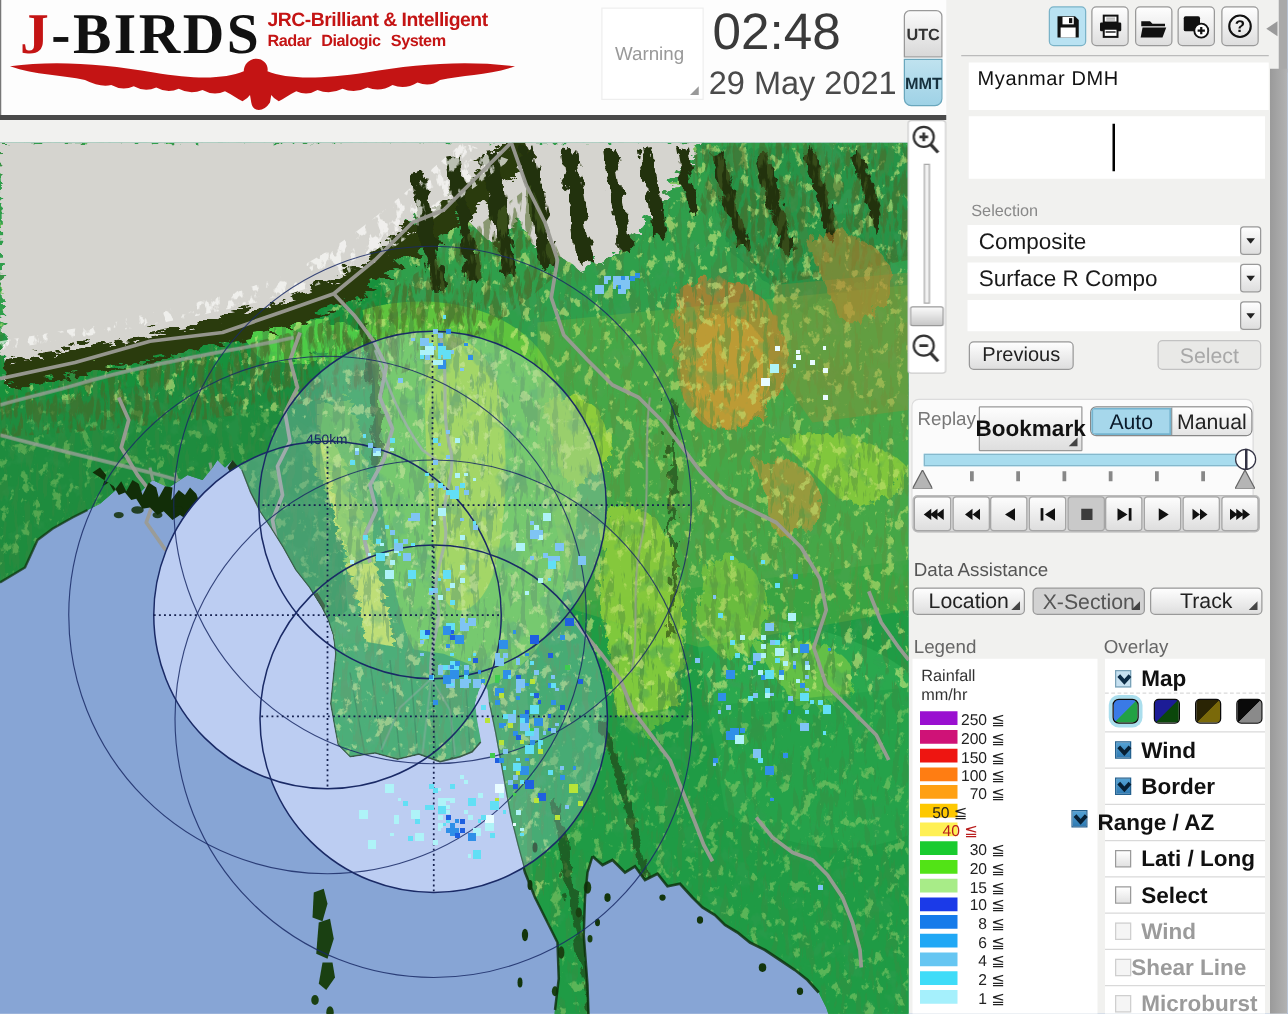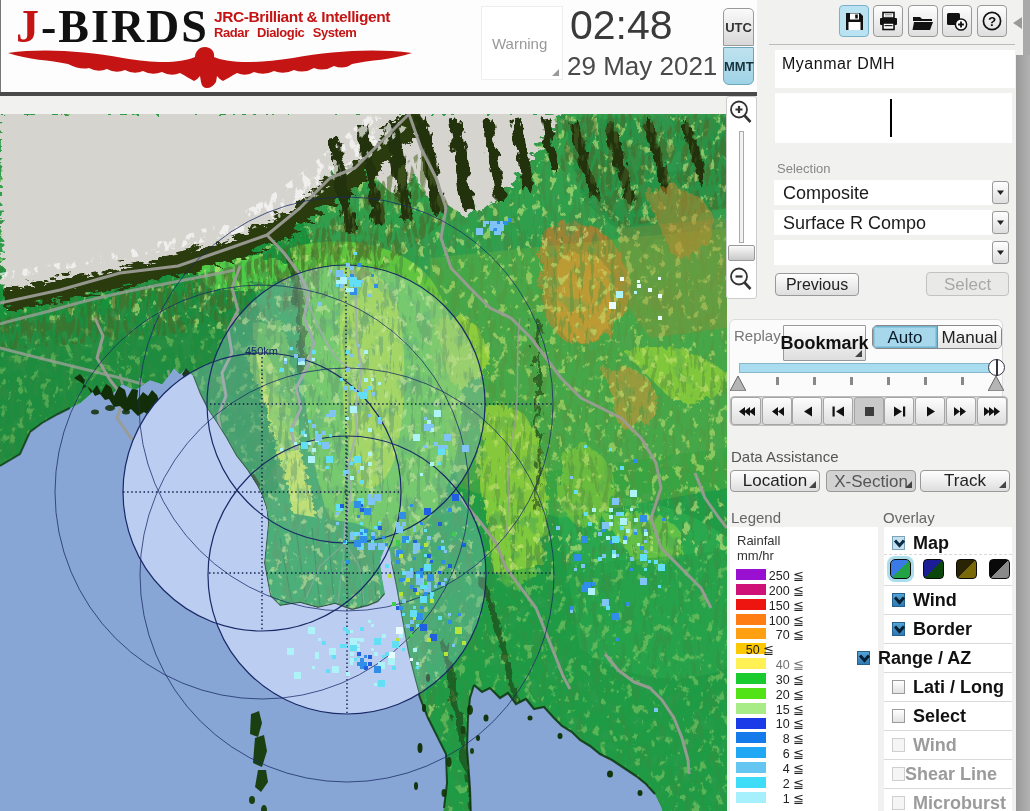--- a/index.html
+++ b/index.html
@@ -859,21 +859,21 @@
 <div style="position:absolute;left:754px;top:583px;width:50px;text-align:right;font-size:12.5px;color:#222">200 <span style="font-size:13px">≦</span></div>
 <div style="position:absolute;left:736px;top:599px;width:30px;height:11px;background:#ee1511"></div>
 <div style="position:absolute;left:754px;top:598px;width:50px;text-align:right;font-size:12.5px;color:#222">150 <span style="font-size:13px">≦</span></div>
 <div style="position:absolute;left:736px;top:614px;width:30px;height:11px;background:#ff7d12"></div>
 <div style="position:absolute;left:754px;top:613px;width:50px;text-align:right;font-size:12.5px;color:#222">100 <span style="font-size:13px">≦</span></div>
 <div style="position:absolute;left:736px;top:628px;width:30px;height:11px;background:#ffa012"></div>
 <div style="position:absolute;left:754px;top:627px;width:50px;text-align:right;font-size:12.5px;color:#222">70 <span style="font-size:13px">≦</span></div>
 <div style="position:absolute;left:736px;top:643px;width:30px;height:11px;background:#fec800"></div>
 <div style="position:absolute;left:724px;top:642px;width:50px;text-align:right;font-size:12.5px;color:#222">50 <span style="font-size:13px">≦</span></div>
 <div style="position:absolute;left:736px;top:658px;width:30px;height:11px;background:#fff054"></div>
-<div style="position:absolute;left:754px;top:657px;width:50px;text-align:right;font-size:12.5px;color:#737373">40 <span style="font-size:13px">≦</span></div>
+<div style="position:absolute;left:754px;top:657px;width:50px;text-align:left;font-size:12.5px;color:#b91c1c">40 <span style="font-size:13px">≦</span></div>
 <div style="position:absolute;left:736px;top:673px;width:30px;height:11px;background:#19cb2f"></div>
 <div style="position:absolute;left:754px;top:672px;width:50px;text-align:right;font-size:12.5px;color:#222">30 <span style="font-size:13px">≦</span></div>
 <div style="position:absolute;left:736px;top:688px;width:30px;height:11px;background:#52e316"></div>
 <div style="position:absolute;left:754px;top:687px;width:50px;text-align:right;font-size:12.5px;color:#222">20 <span style="font-size:13px">≦</span></div>
 <div style="position:absolute;left:736px;top:703px;width:30px;height:11px;background:#a8ec88"></div>
 <div style="position:absolute;left:754px;top:702px;width:50px;text-align:right;font-size:12.5px;color:#222">15 <span style="font-size:13px">≦</span></div>
 <div style="position:absolute;left:736px;top:718px;width:30px;height:11px;background:#1b3ae8"></div>
 <div style="position:absolute;left:754px;top:716px;width:50px;text-align:right;font-size:12.5px;color:#222">10 <span style="font-size:13px">≦</span></div>
 <div style="position:absolute;left:736px;top:732px;width:30px;height:11px;background:#167bea"></div>
 <div style="position:absolute;left:754px;top:731px;width:50px;text-align:right;font-size:12.5px;color:#222">8 <span style="font-size:13px">≦</span></div>
@@ -910,21 +910,21 @@
         <path d="M2,3.5 L6.5,8.5 L11,3.5" fill="none" stroke="#071f33" stroke-width="3"></path>
       </svg></span>
     <span style="margin-left:8px;font-size:18px;font-weight:bold;color:#111;white-space:nowrap">Wind</span>
   </div>
 <div style="position:absolute;left:892px;top:619px;height:20px;display:flex;align-items:center">
     <span class="cb" style="background:linear-gradient(#55a2d4,#2f7ab2);border-color:#24618f"><svg width="13" height="13" viewBox="0 0 13 13">
         <path d="M2,3.5 L6.5,8.5 L11,3.5" fill="none" stroke="#071f33" stroke-width="3"></path>
       </svg></span>
     <span style="margin-left:8px;font-size:18px;font-weight:bold;color:#111;white-space:nowrap">Border</span>
   </div>
-<div style="position:absolute;left:857px;top:648px;height:20px;display:flex;align-items:center">
+<div style="position:absolute;left:857px;top:648px;height:20px;display:flex;align-items:flex-start">
     <span class="cb" style="background:linear-gradient(#55a2d4,#2f7ab2);border-color:#24618f"><svg width="13" height="13" viewBox="0 0 13 13">
         <path d="M2,3.5 L6.5,8.5 L11,3.5" fill="none" stroke="#071f33" stroke-width="3"></path>
       </svg></span>
     <span style="margin-left:8px;font-size:18px;font-weight:bold;color:#111;white-space:nowrap">Range / AZ</span>
   </div>
 <div style="position:absolute;left:892px;top:677px;height:20px;display:flex;align-items:center">
     <span class="cb" style="background:linear-gradient(#fff,#e2e2e2);border-color:#9a9a9a"></span>
     <span style="margin-left:8px;font-size:18px;font-weight:bold;color:#111;white-space:nowrap">Lati / Long</span>
   </div>
 <div style="position:absolute;left:892px;top:706px;height:20px;display:flex;align-items:center">

